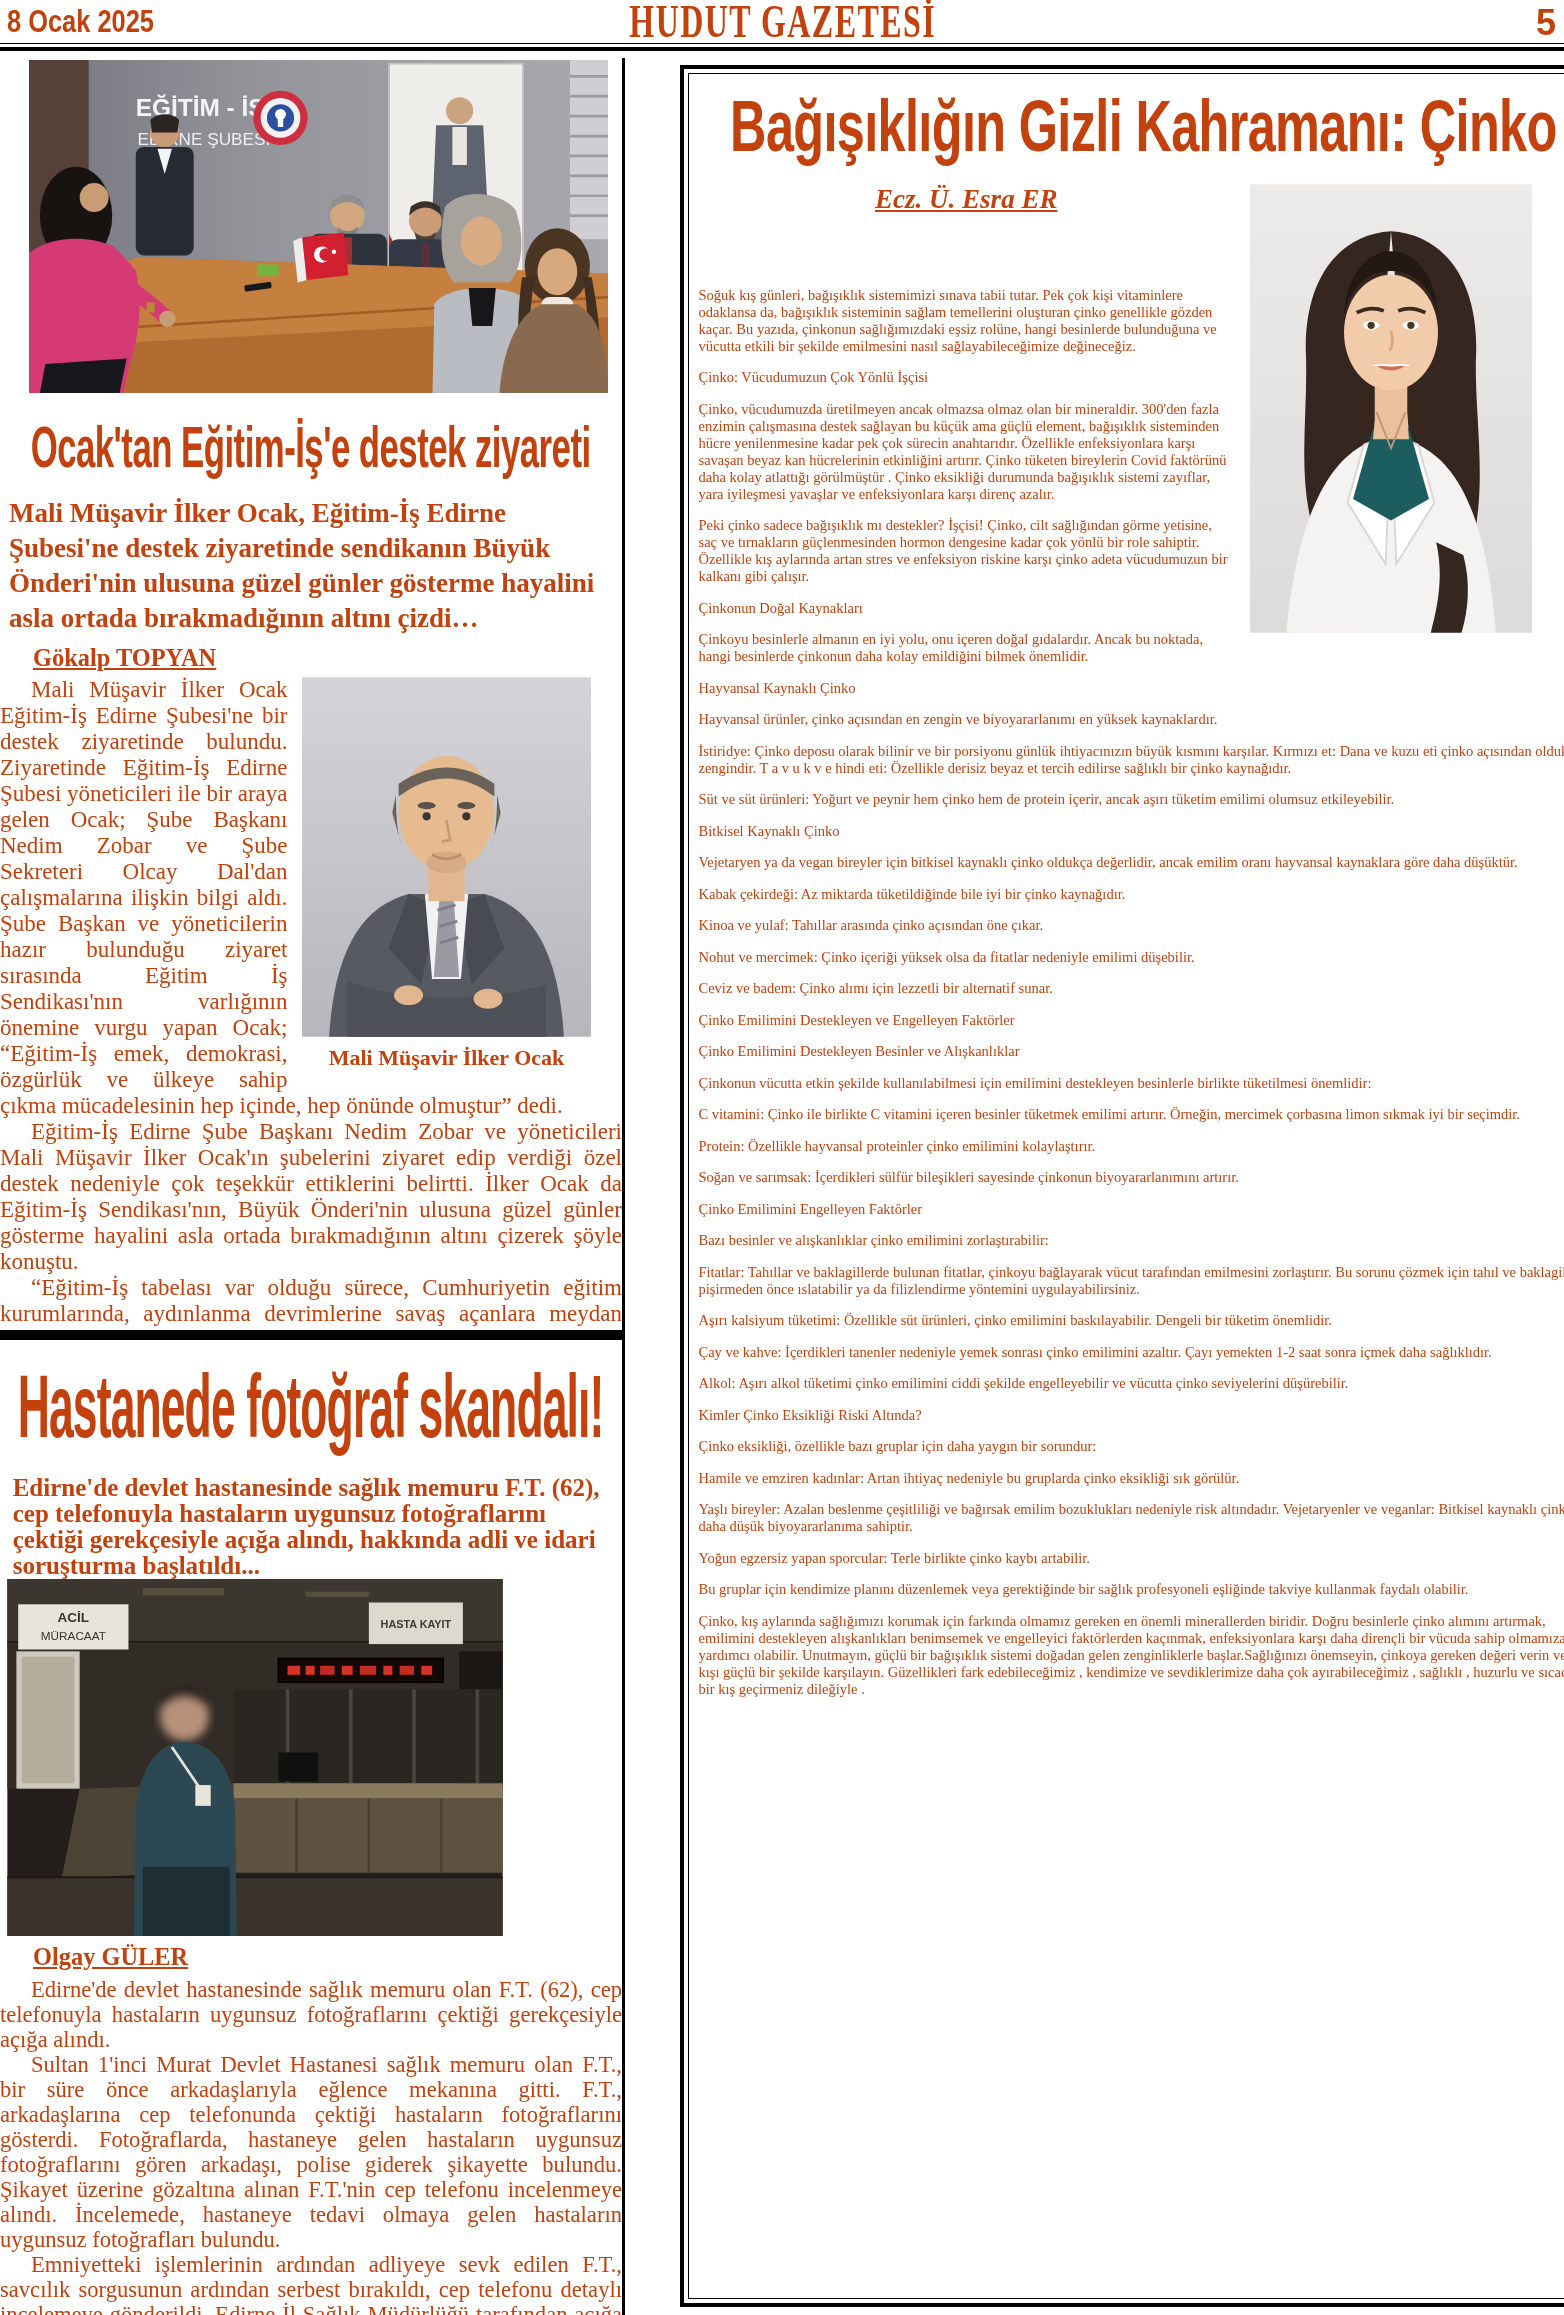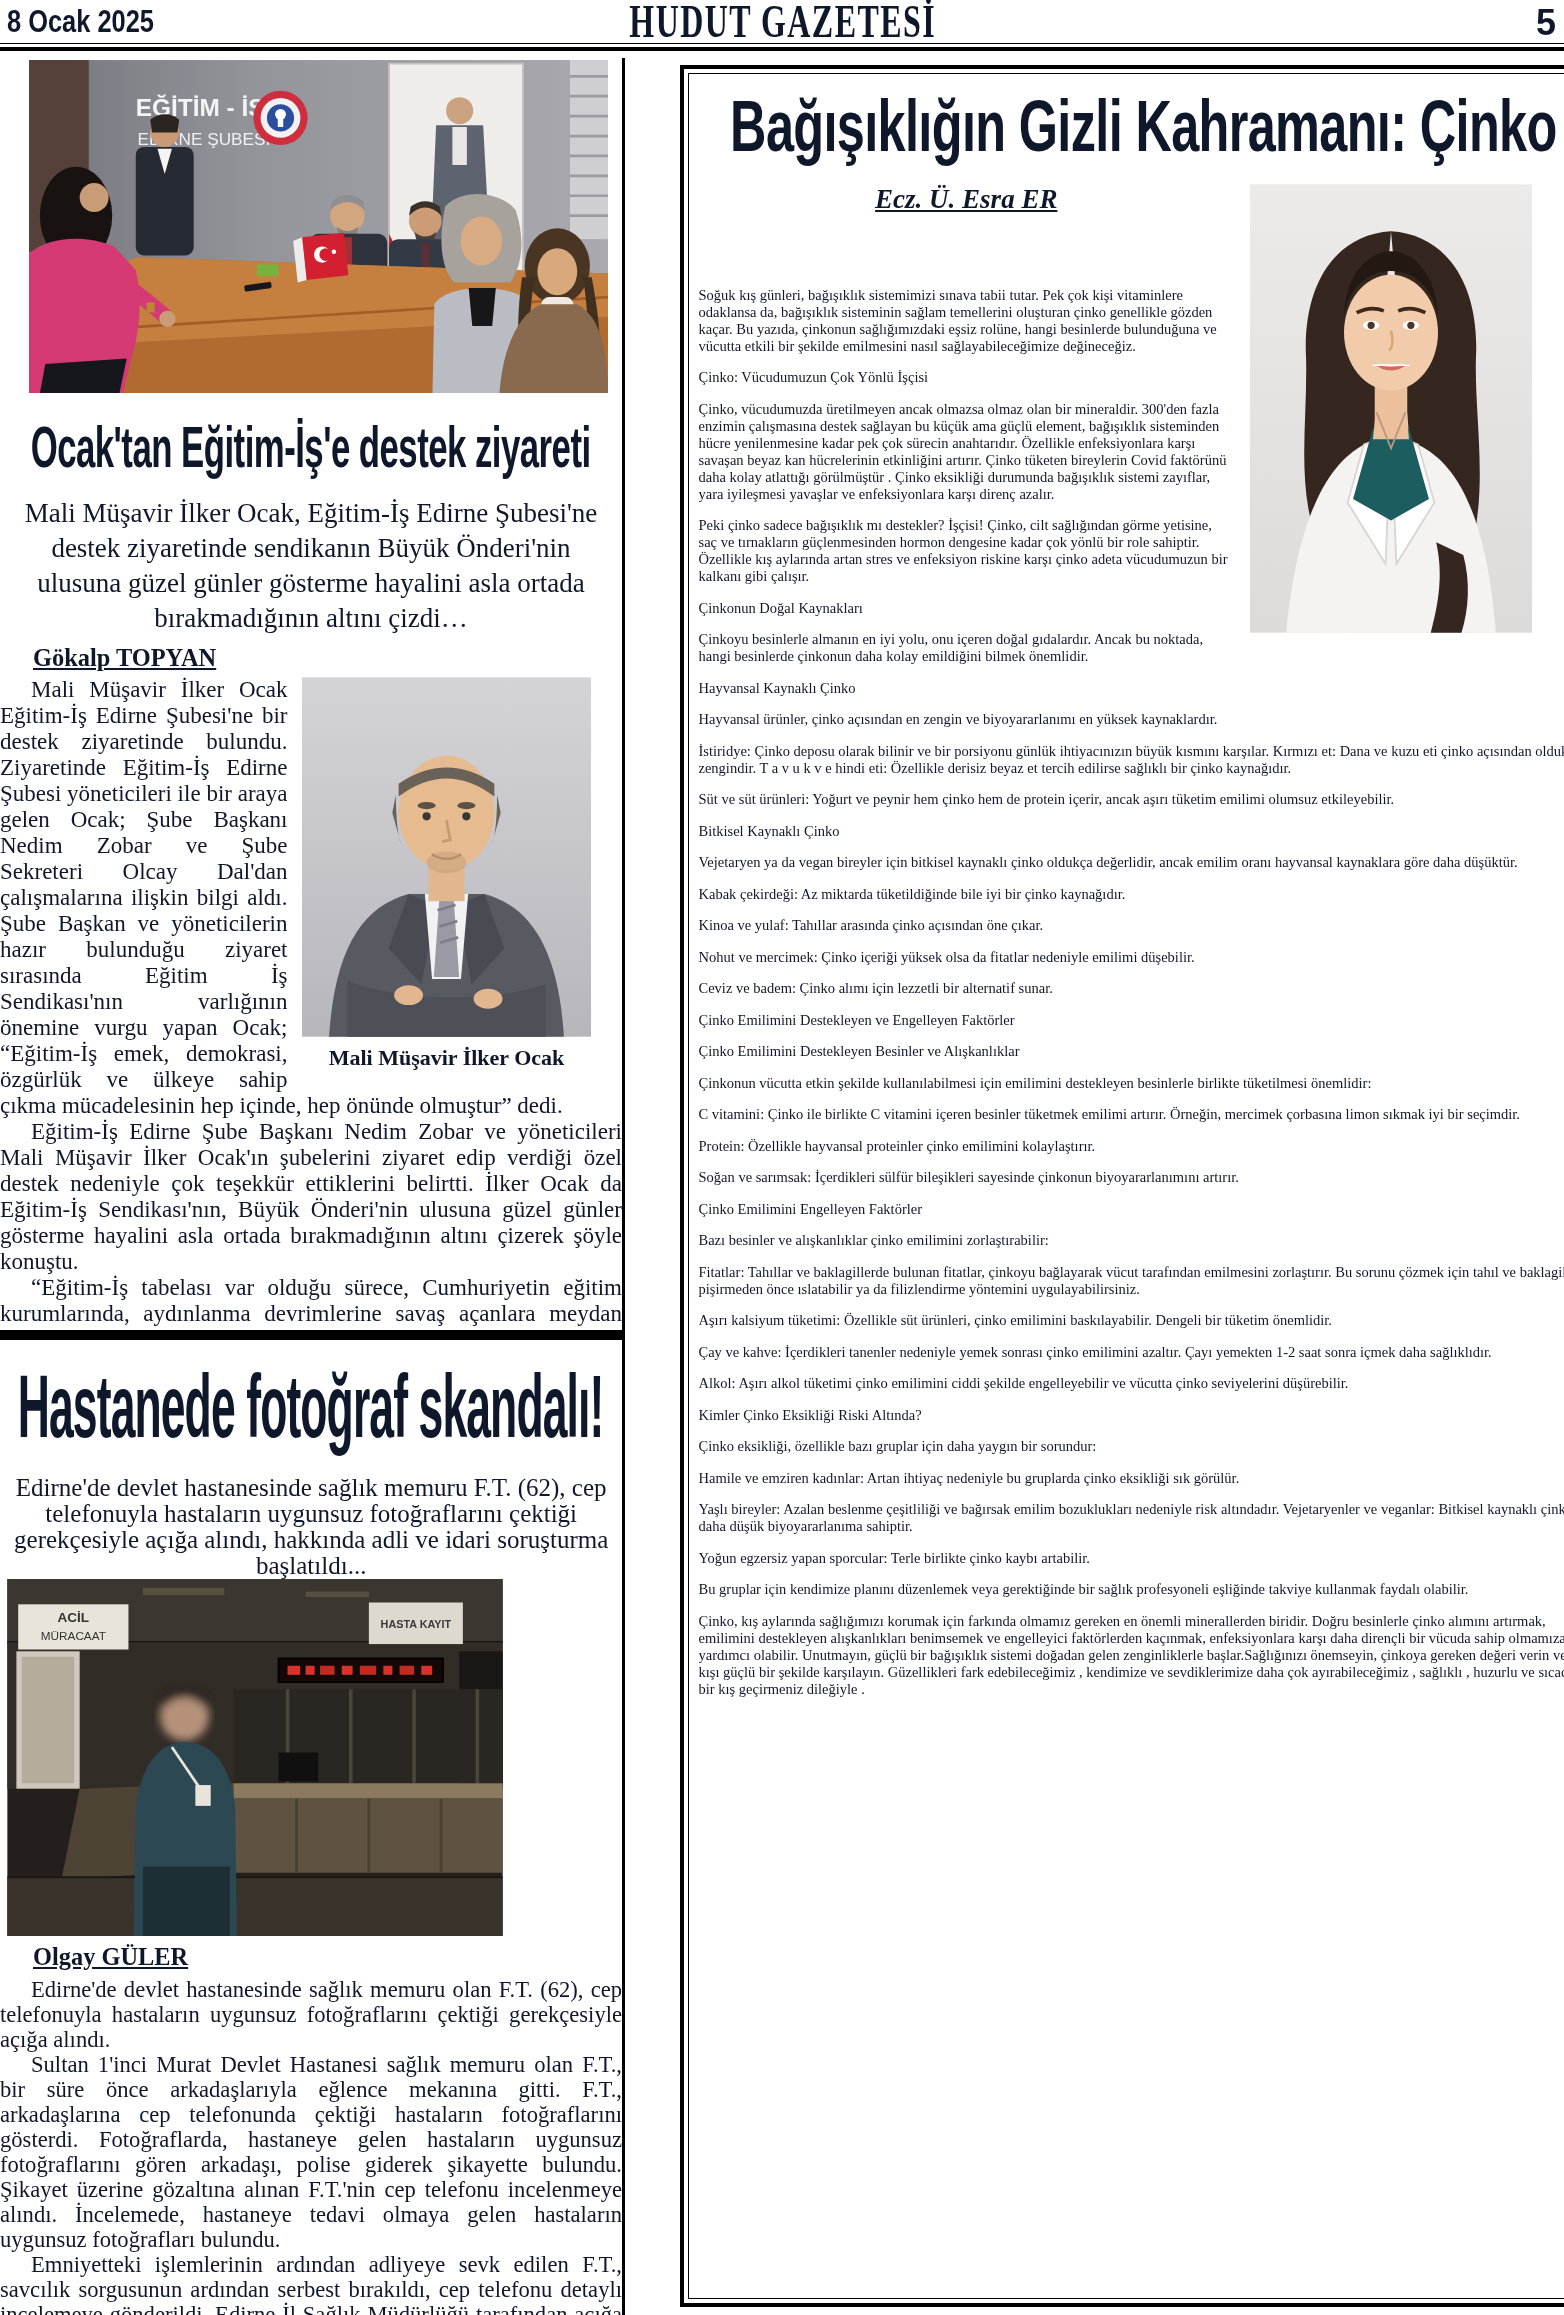--- a/index.html
+++ b/index.html
@@ -1,37 +1,37 @@
 <!DOCTYPE html>
 <html style="font-size:14.5px"><head>
 <meta charset="utf-8">
 <style>
   html,body{margin:0;padding:0;background:#888;}
   #page{position:relative;width:1565px;height:2316px;background:#fff;overflow:hidden;
-        font-family:"Liberation Serif",serif;color:#0f172a;}
+        font-family:"Liberation Serif",serif;color:#c2410c;}
 
   
   #header-date{position:absolute;left:7.2px;top:3.6px;font-family:"Liberation Sans",sans-serif;
       font-weight:bold;font-size:31px;transform:scaleX(.82);transform-origin:left;}
   #masthead{position:absolute;left:0;top:0;width:1565px;height:43px;display:flex;
       align-items:center;justify-content:center;}
   #masthead span{display:inline-block;white-space:nowrap;font-weight:bold;font-size:40px;
       letter-spacing:1.8px;transform:scale(.80,1.18);}
   #page-number{position:absolute;right:9px;top:1.8px;font-family:"Liberation Sans",sans-serif;
       font-weight:bold;font-size:36px;}
   #header-rule{position:absolute;left:0;top:43px;width:1565px;height:2.7px;
       border-top:1.8px solid #000;border-bottom:4.5px solid #000;}
   #v-divider{position:absolute;left:622px;top:58px;width:2.7px;height:2258px;background:#000;}
 
   
   .hl{position:absolute;display:flex;justify-content:center;align-items:center;width:622px;}
   .hl span{display:inline-block;white-space:nowrap;font-family:"Liberation Sans",sans-serif;
       font-weight:bold;letter-spacing:-0.9px;}
   .byline{font-weight:bold;font-size:24.4px;text-decoration:underline;}
-  .lede{font-weight:normal;text-align:center;}
+  .lede{font-weight:bold;text-align:left;}
   figure{margin:0;}
   figcaption{font-weight:bold;font-size:22px;text-align:center;margin-top:3.6px;}
   .bodytext p{margin:0;text-align:justify;}
 
   
   #photo-office{position:absolute;left:29px;top:60px;width:579px;height:333px;}
   #headline1{top:403px;height:87px;}
   #headline1 span{font-size:58px;transform:scaleX(.60);}
   #lede1{position:absolute;left:9px;top:496px;width:604px;font-size:27px;line-height:35px;}
   #byline1{position:absolute;left:33px;top:644px;}

